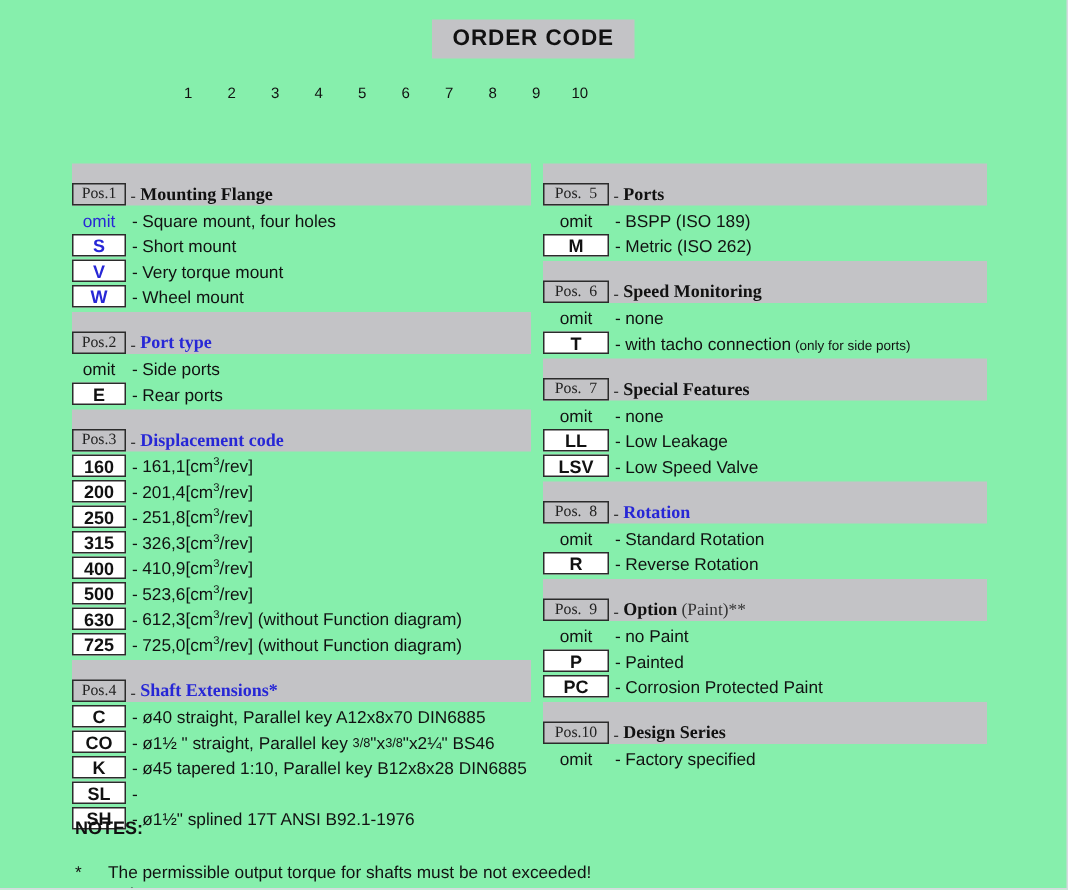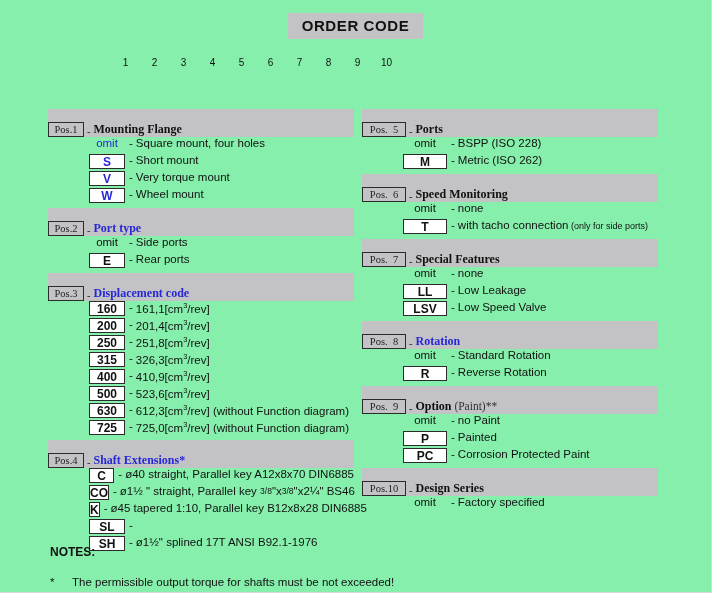--- a/index.html
+++ b/index.html
@@ -132,23 +132,22 @@
   .sec-title.blue { color: #2727d6; margin-top: 44px; }
   .sec-title .sub {
     font-weight: normal;
     font-size: 11.5px;
     color: #333;
   }
 
   
   .opt {
     display: flex;
-    align-items: flex-start;
+    align-items: flex-end;
     height: 17px;
-    margin-left: 41px;
   }
   .opt-code {
     font-size: 11.5px;
     box-sizing: border-box;
     display: flex;
     align-items: center;
     justify-content: center;
     color: #111;
     white-space: nowrap;
   }
@@ -363,21 +362,21 @@
   <div class="col col-right">
       <div class="section">
         <div class="sec-head">
           <div class="pos-tag">Pos.  5</div>
           <span class="dash-sep">-</span>
           <span class="sec-title">Ports</span>
         </div>
         <div class="opt">
           <div class="opt-code plain">omit</div>
           <span class="opt-dash">-</span>
-          <span class="opt-text">BSPP   (ISO 228)</span>
+          <span class="opt-text">BSPP   (ISO 189)</span>
         </div>
         <div class="opt">
           <div class="opt-code boxed">M</div>
           <span class="opt-dash">-</span>
           <span class="opt-text">Metric (ISO 262)</span>
         </div>
       </div>
       <div class="section">
         <div class="sec-head">
           <div class="pos-tag">Pos.  6</div>

